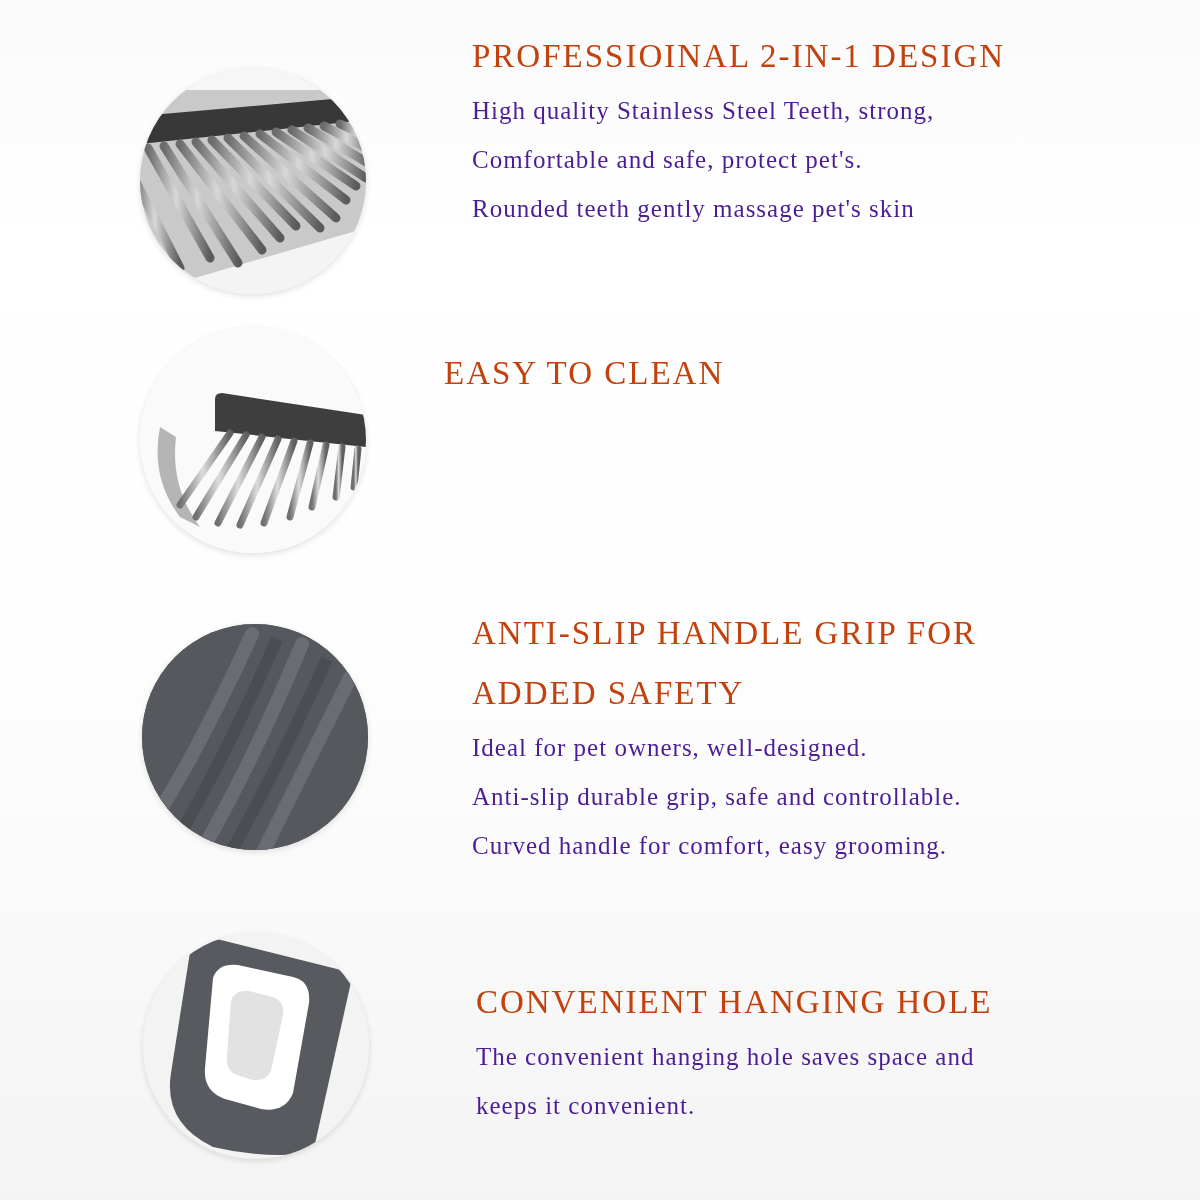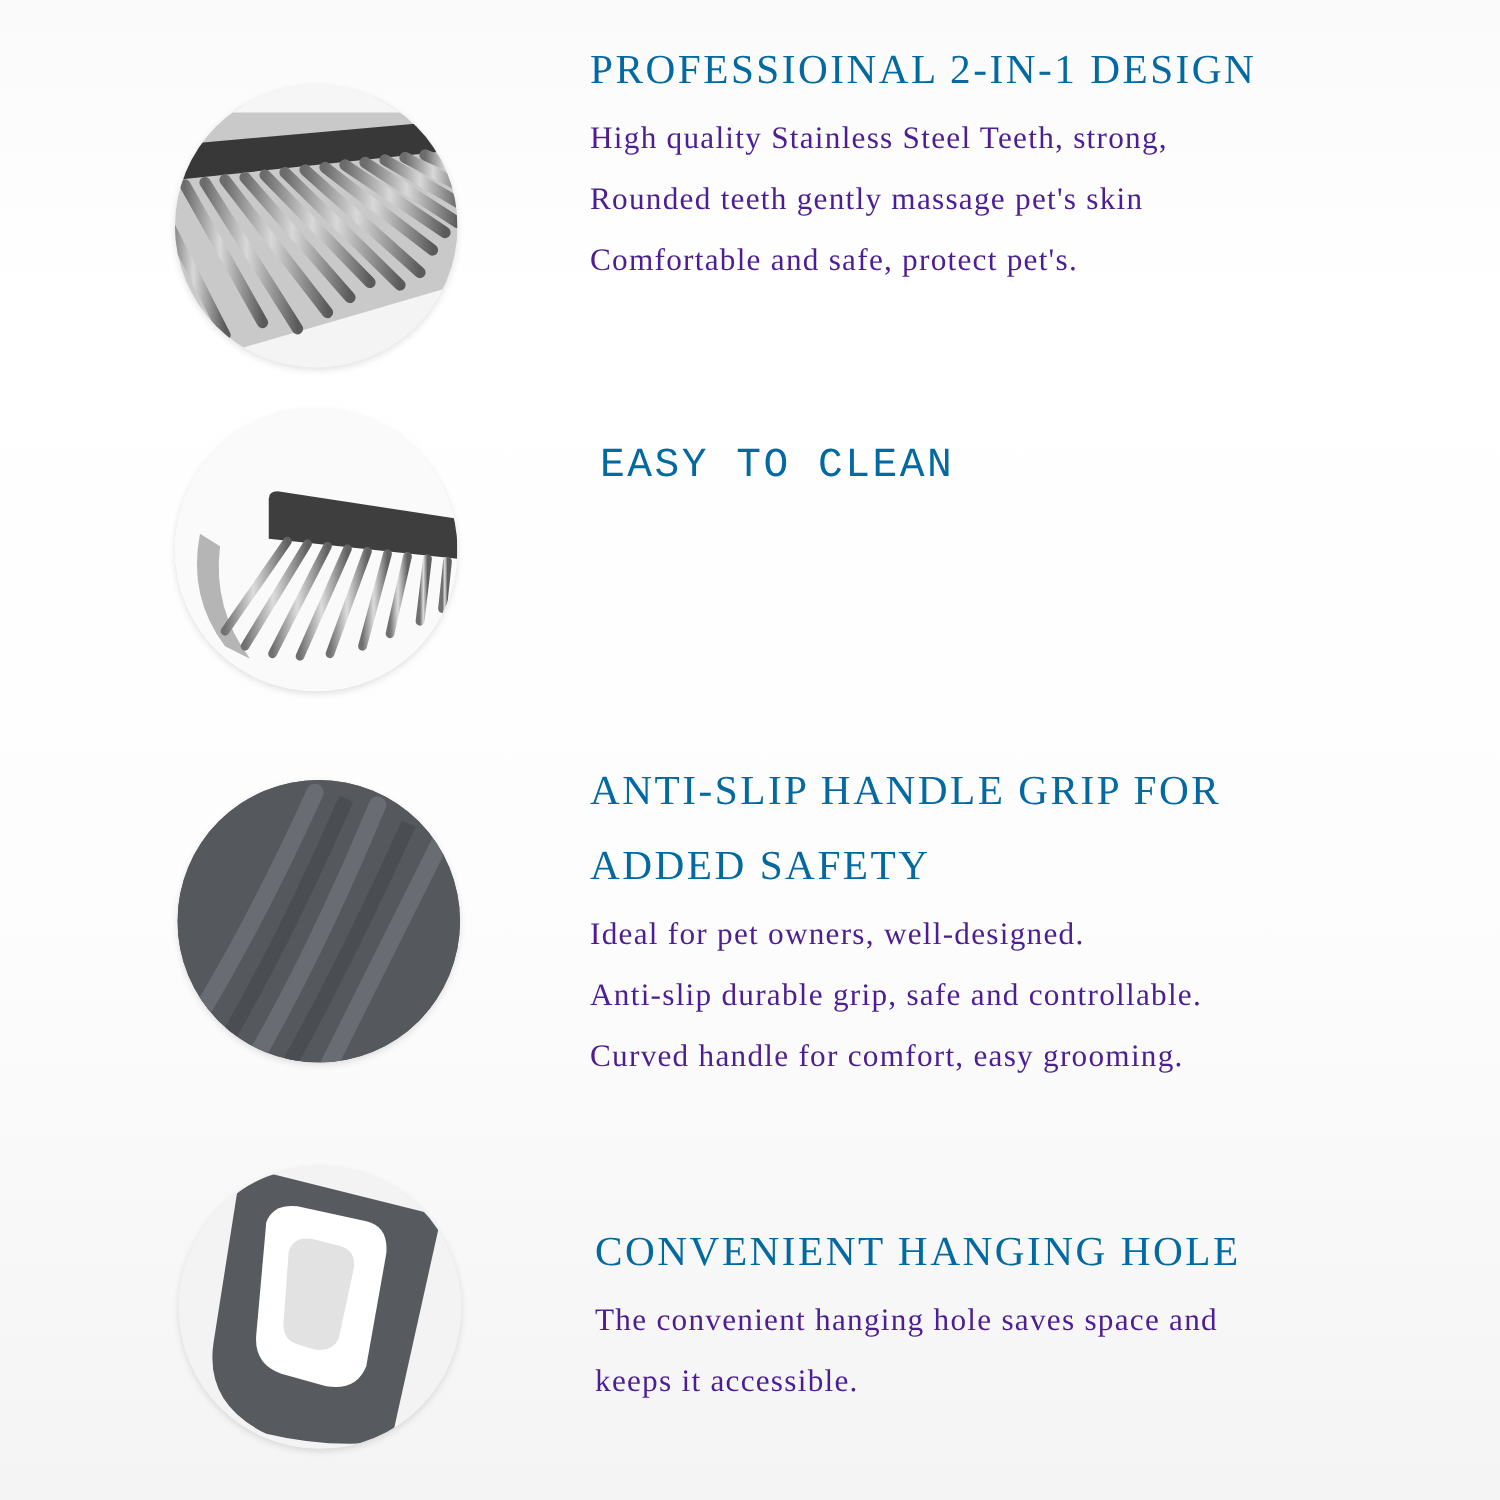--- a/index.html
+++ b/index.html
@@ -11,21 +11,21 @@
     position:relative;
   }
   .circle {
     position:absolute; width:226px; height:226px; border-radius:50%;
     overflow:hidden;
     box-shadow: 0 2px 6px rgba(0,0,0,0.12);
   }
   .text-block { position:absolute; }
   .heading {
     font-size:33px; letter-spacing:2px; font-weight:normal;
-    margin:0; line-height:60px; color:#0369a1;
+    margin:0; line-height:60px; color:#c2410c;
   }
   .line {
     font-size:25px; letter-spacing:1px; line-height:49px; margin:0; color:#4c1d95;
   }
 </style>
 </head>
 <body>
 
 <div class="circle" style="left:140px; top:68px; background:#f2f2f2;">
   <svg width="226" height="226" viewBox="0 0 226 226">
@@ -56,22 +56,22 @@
       <line x1="-6" y1="110" x2="40" y2="200"></line>
       <line x1="-10" y1="140" x2="20" y2="210"></line>
     </g>
     <rect x="0" y="0" width="226" height="22" fill="#f6f6f6"></rect>
   </svg>
 </div>
 
 <div class="text-block" style="left:472px; top:26px;">
   <h2 class="heading">PROFESSIOINAL 2-IN-1 DESIGN</h2>
   <p class="line">High quality Stainless Steel Teeth, strong,</p>
+  <p class="line">Comfortable and safe, protect pet's.</p>
   <p class="line">Rounded teeth gently massage pet's skin</p>
-  <p class="line">Comfortable and safe, protect pet's.</p>
 </div>
 
 <div class="circle" style="left:140px; top:327px; background:#ffffff;">
   <svg width="226" height="226" viewBox="0 0 226 226">
     <defs>
       <linearGradient id="tooth2" x1="0" y1="0" x2="1" y2="0">
         <stop offset="0" stop-color="#707070"></stop>
         <stop offset="0.45" stop-color="#dcdcdc"></stop>
         <stop offset="1" stop-color="#606060"></stop>
       </linearGradient>
@@ -86,21 +86,21 @@
       <line x1="138" y1="112" x2="100" y2="198"></line>
       <line x1="154" y1="114" x2="124" y2="196"></line>
       <line x1="170" y1="116" x2="150" y2="190"></line>
       <line x1="186" y1="118" x2="172" y2="180"></line>
       <line x1="202" y1="120" x2="196" y2="170"></line>
       <line x1="218" y1="122" x2="214" y2="160"></line>
     </g>
   </svg>
 </div>
 
-<div class="text-block" style="left:480px; top:343px;font-family:Liberation Mono, monospace;">
+<div class="text-block" style="left:444px; top:343px;">
   <h2 class="heading">EASY TO CLEAN</h2>
 </div>
 
 <div class="circle" style="left:142px; top:624px; background:#5b5e63;">
   <svg width="226" height="226" viewBox="0 0 226 226">
     <rect x="0" y="0" width="226" height="226" fill="#55585d"></rect>
     <g fill="none" stroke="#6f737a" stroke-width="14" stroke-linecap="round" opacity="0.8">
       <path d="M10,200 Q60,120 110,10"></path>
       <path d="M60,226 Q110,140 160,20"></path>
       <path d="M120,230 Q160,150 210,50"></path>
@@ -126,14 +126,14 @@
     <path d="M0,180 Q20,226 113,226 Q200,226 226,150 L226,226 L0,226 Z" fill="#c8c8c8"></path>
     <path d="M50,0 L210,40 L170,220 Q120,226 70,214 Q20,190 28,140 Z" fill="#575a5f"></path>
     <path d="M70,45 Q75,30 95,32 L150,44 Q168,48 166,70 L150,160 Q142,180 118,176 L82,166 Q60,158 62,135 Z" fill="#ffffff"></path>
     <path d="M88,68 Q92,56 106,58 L130,64 Q142,68 140,82 L128,138 Q122,150 106,146 L94,142 Q82,138 84,122 Z" fill="#e2e2e2"></path>
   </svg>
 </div>
 
 <div class="text-block" style="left:476px; top:972px;">
   <h2 class="heading">CONVENIENT HANGING HOLE</h2>
   <p class="line">The convenient hanging hole saves space and</p>
-  <p class="line">keeps it accessible.</p>
+  <p class="line">keeps it convenient.</p>
 </div>
 
 </body></html>

